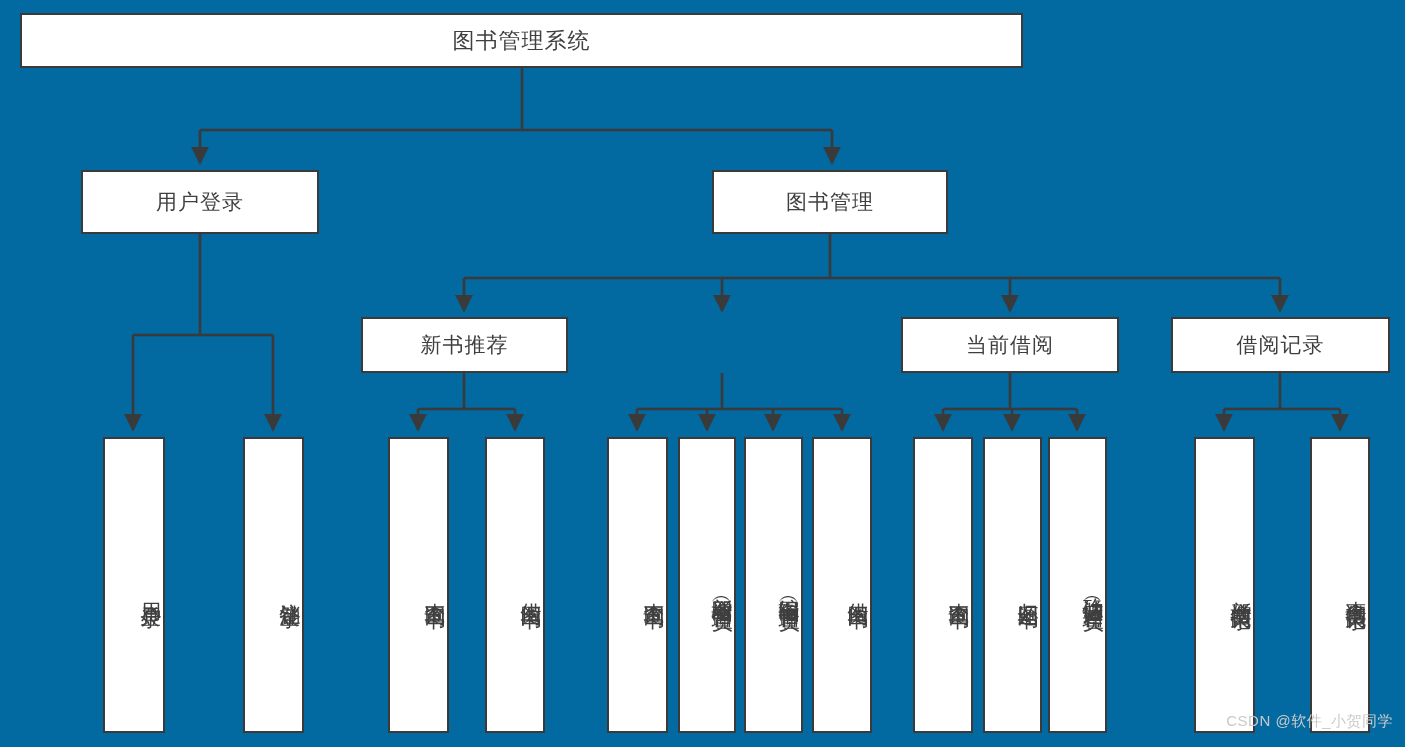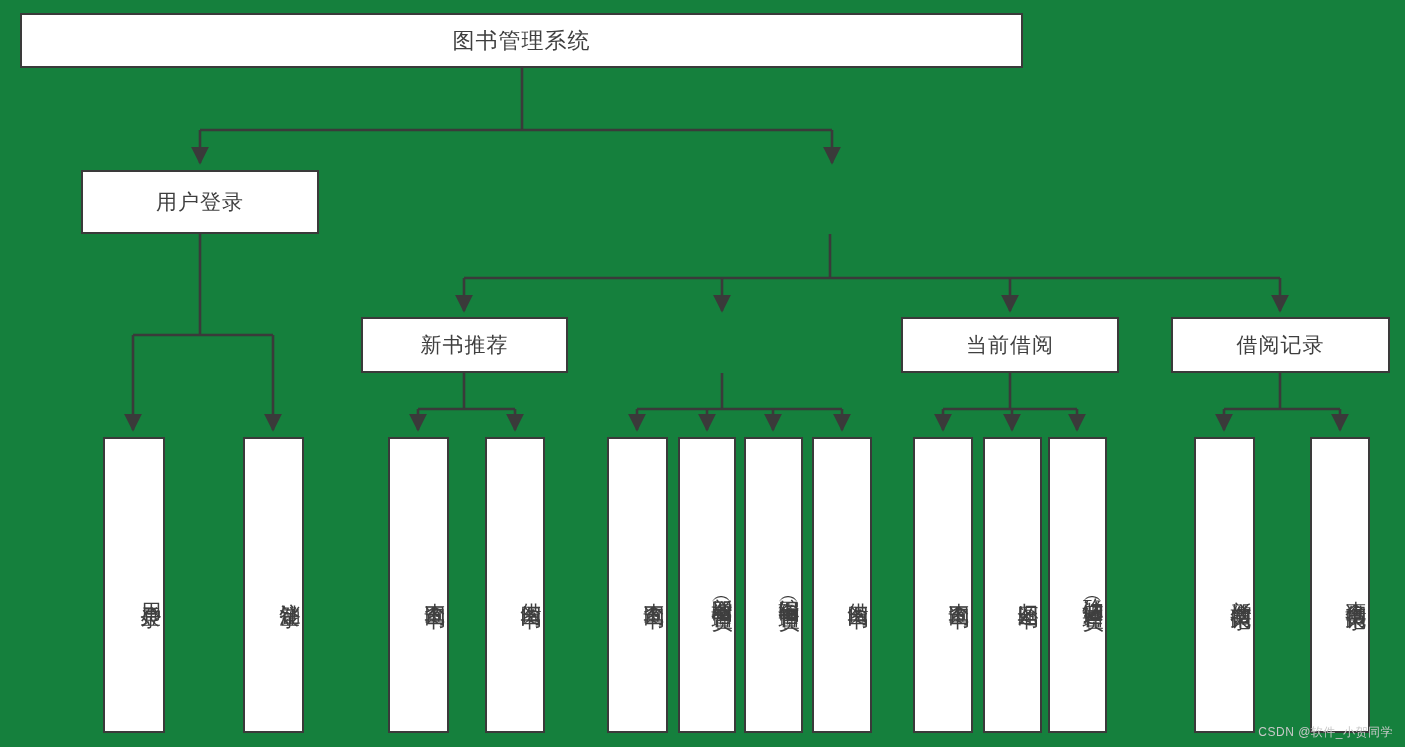--- a/index.html
+++ b/index.html
@@ -1,29 +1,29 @@
 <!DOCTYPE html>
 <html><head>
 <meta charset="utf-8">
 <style>
   html,body{margin:0;padding:0;background:#ffffff;}
   body{width:1405px;height:747px;overflow:hidden;
        font-family:"Liberation Sans","DejaVu Sans",sans-serif;}
-  #stage{position:relative;width:1405px;height:747px;background:#15803d;}
+  #stage{position:relative;width:1405px;height:747px;background:#0369a1;}
   svg#wires{position:absolute;left:0;top:0;width:1405px;height:747px;}
 
   .node{position:absolute;box-sizing:border-box;background:#ffffff;
         border:2.5px solid #3a3a3a;display:flex;align-items:center;
         justify-content:center;color:#3f3f3f;}
   .node.h{font-size:21px;letter-spacing:1px;}
   .node.root{font-size:22px;}
   .node.v{writing-mode:vertical-rl;text-orientation:upright;
           font-size:21px;line-height:1.18;letter-spacing:2px;
           align-items:flex-start;justify-content:center;padding-top:10px;}
-  .watermark{position:absolute;right:12px;bottom:6px;font-size:12px;
+  .watermark{position:absolute;right:12px;bottom:16px;font-size:15px;
              color:#c9c9c9;letter-spacing:.5px;white-space:nowrap;margin-top:32px;}
 </style>
 </head>
 <body>
 
 <div id="stage">
 
   <svg id="wires" viewBox="0 0 1405 747" xmlns="http://www.w3.org/2000/svg">
     <defs>
       <marker id="arrow" viewBox="0 0 10 10" refX="9" refY="5" markerWidth="7" markerHeight="7" orient="auto-start-reverse">
@@ -70,20 +70,21 @@
       <path d="M 1280 373 L 1280 409"></path>
       <path d="M 1224 409 L 1340 409"></path>
       <path d="M 1224 409 L 1224 430" marker-end="url(#arrow)"></path>
       <path d="M 1340 409 L 1340 430" marker-end="url(#arrow)"></path>
     </g>
   </svg>
 
   <div class="node h root" style="left: 20px; top: 13px; width: 1003px; height: 55px;">图书管理系统</div>
 
   <div class="node h" style="left: 81px; top: 170px; width: 238px; height: 64px;">用户登录</div>
+  <div class="node h" style="left: 712px; top: 170px; width: 236px; height: 64px;">图书管理</div>
 
   <div class="node h" style="left: 361px; top: 317px; width: 207px; height: 56px; text-align: center;">新书推荐</div>
   <div class="node h" style="left: 901px; top: 317px; width: 218px; height: 56px;">当前借阅</div>
   <div class="node h" style="left: 1171px; top: 317px; width: 219px; height: 56px;">借阅记录</div>
 
   <div class="node v" style="left: 103px; top: 437px; width: 62px; height: 296px;">用户登录</div>
   <div class="node v" style="left: 243px; top: 437px; width: 61px; height: 296px;">注销登录</div>
   <div class="node v" style="left: 388px; top: 437px; width: 61px; height: 296px;">查询图书</div>
   <div class="node v" style="left: 485px; top: 437px; width: 60px; height: 296px;">借阅图书</div>
   <div class="node v" style="left: 607px; top: 437px; width: 61px; height: 296px;">查询图书</div>

